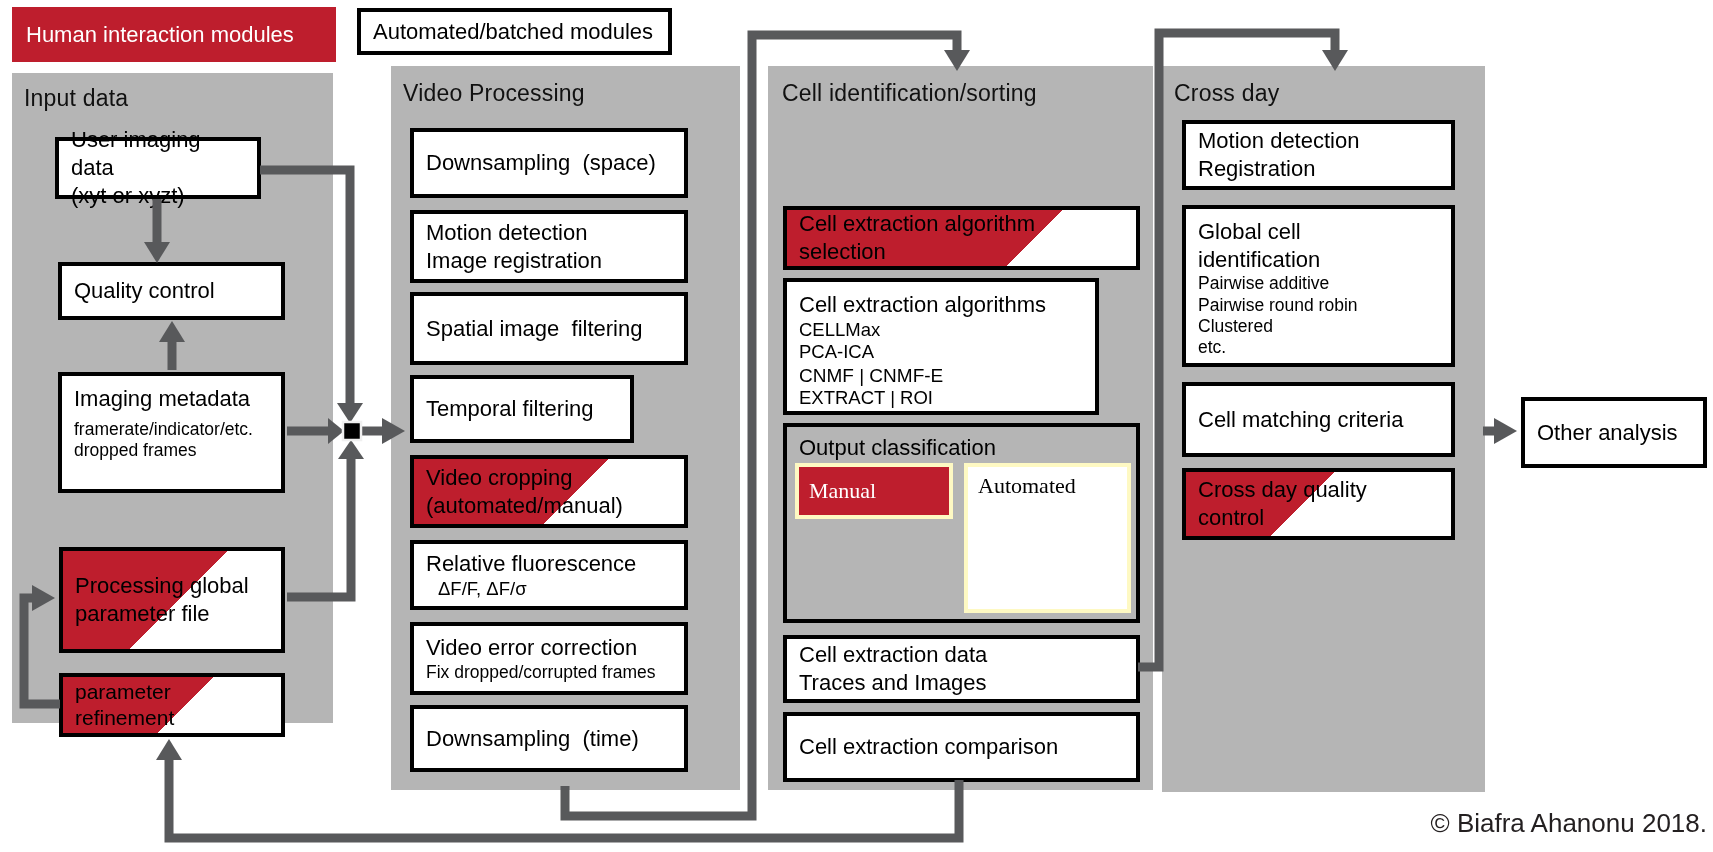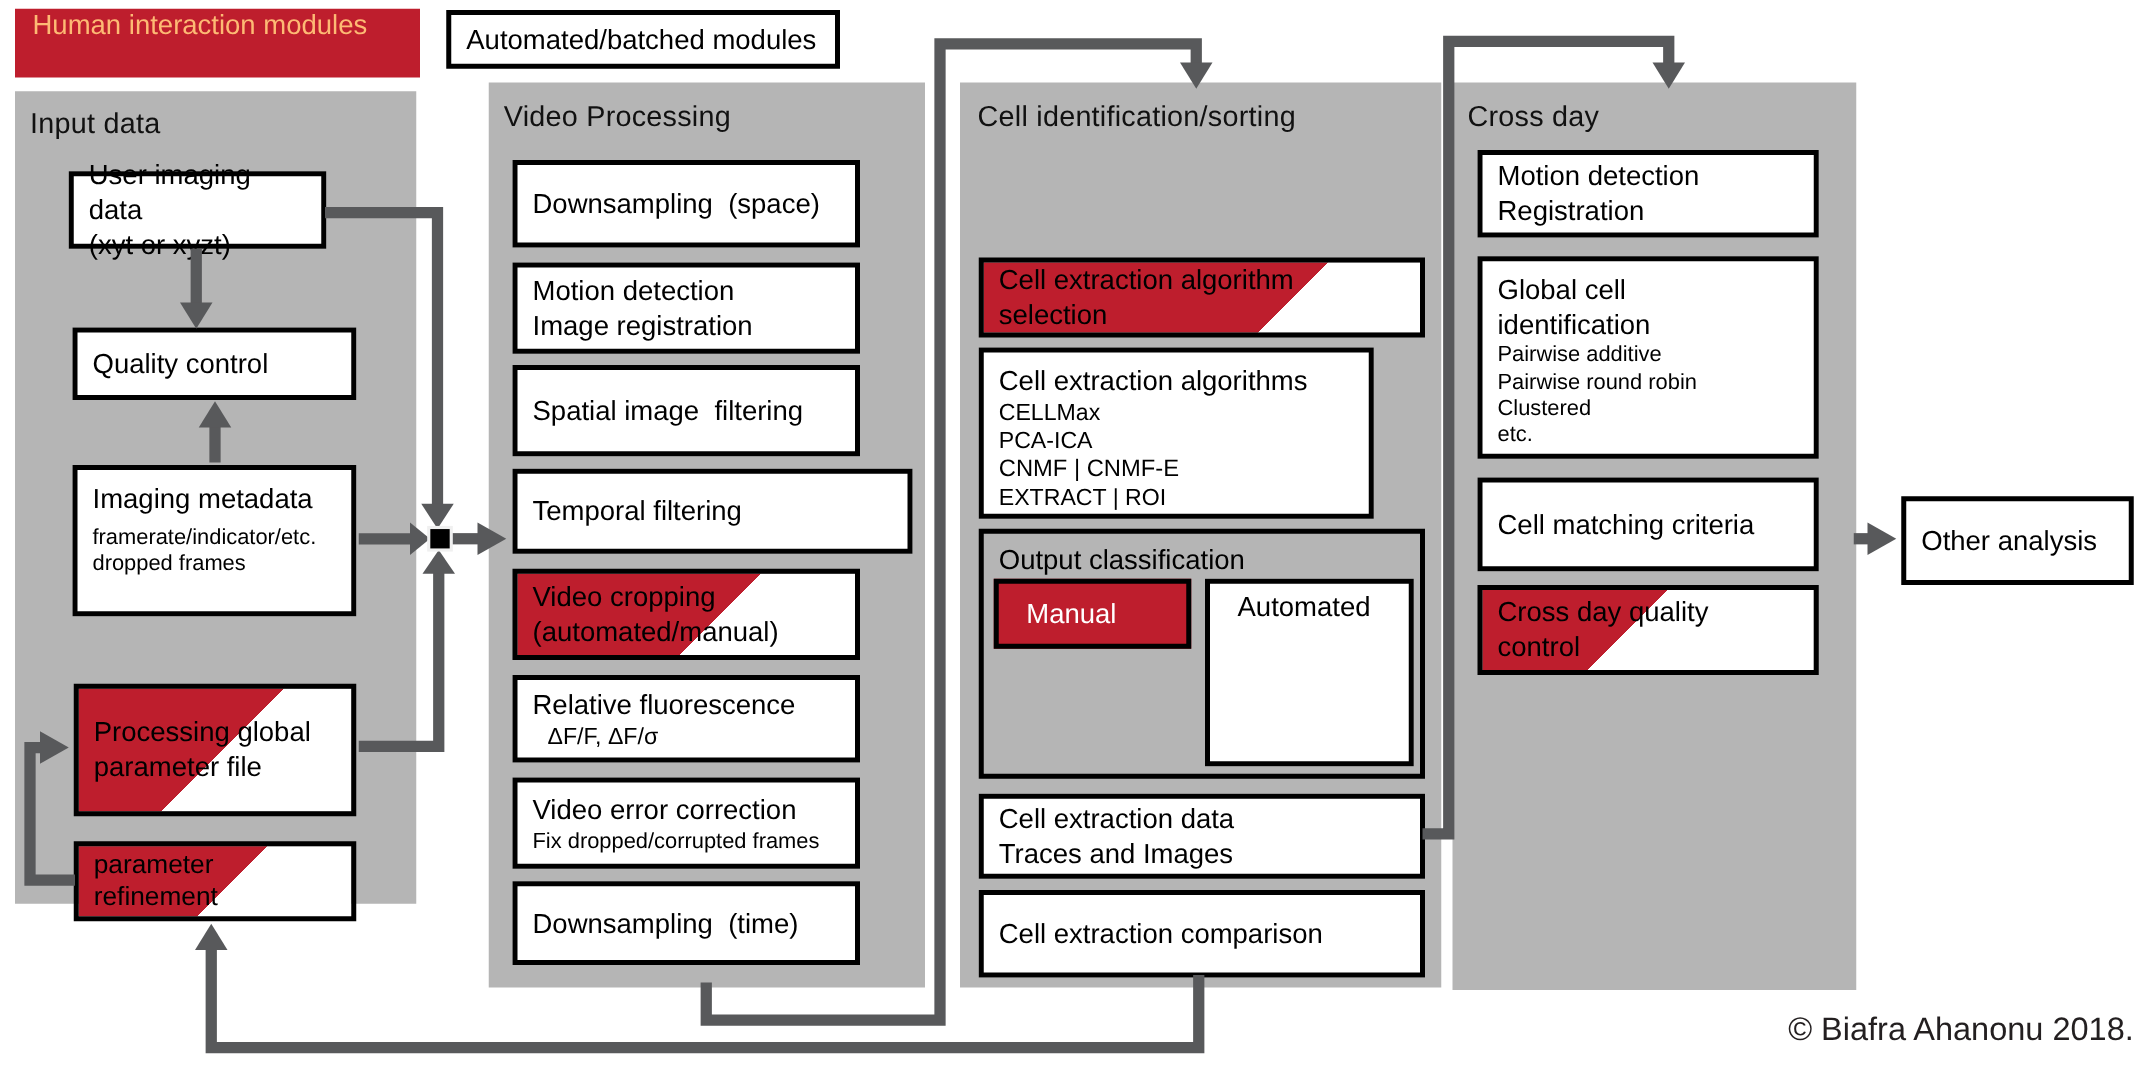--- a/index.html
+++ b/index.html
@@ -23,34 +23,34 @@
   }
   .box.top{justify-content:flex-start;padding-top:9px;}
   .box span{white-space:pre-wrap;}
   .sub{font-size:17.5px;line-height:1.22;}
   .diag-52{background:linear-gradient(135deg,var(--red) 52%,#fff 52%);}
   .diag-55{background:linear-gradient(135deg,var(--red) 55%,#fff 55%);}
   .diag-58{background:linear-gradient(135deg,var(--red) 58%,#fff 58%);}
   .diag-68{background:linear-gradient(135deg,var(--red) 68%,#fff 68%);}
   .diag-45{background:linear-gradient(135deg,var(--red) 45%,#fff 45%);}
   .legend-red{
-    background:var(--red);color:#fdba74;font-size:22px;
-    display:flex;align-items:flex-start;padding-left:14px;
+    background:var(--red);color:#ffffff;font-size:22px;
+    display:flex;align-items:center;padding-left:14px;
   }
   .legend-auto{
     background:#fff;border:4px solid #000;font-size:22px;
     display:flex;align-items:center;padding-left:12px;color:#000;
   }
   .subcontainer{
     background:var(--gray);border:4px solid #000;padding:8px 12px;
   }
   .subcontainer .sc-title{font-size:22px;color:#000;}
   .mini{
-    position:absolute;box-sizing:border-box;border:4px solid #000000;
-    font-size:22px;padding:6px 22px;
+    position:absolute;box-sizing:border-box;border:4px solid #fef9c3;
+    font-size:22px;padding:6px 10px;font-family:Liberation Serif, serif;
   }
   .mini.red{background:var(--red);color:#fff;display:flex;align-items:center;}
   .mini.white{background:#fff;color:#000;}
   .copyright{font-size:26px;color:#231f20;text-align:right;}
   svg.overlay{position:absolute;left:0;top:0;z-index:60;pointer-events:none;}
 </style>
 </head>
 <body>
 
 <div class="abs" style="left:0;top:0;width:1713px;height:852px;">
@@ -92,21 +92,21 @@
   <div class="abs box" style="left:410px;top:128px;width:278px;height:70px;">
     <span>Downsampling  (space)</span>
   </div>
   <div class="abs box" style="left:410px;top:210px;width:278px;height:73px;">
     <span>Motion detection</span>
     <span>Image registration</span>
   </div>
   <div class="abs box" style="left:410px;top:292px;width:278px;height:73px;">
     <span>Spatial image  filtering</span>
   </div>
-  <div class="abs box" style="left:410px;top:375px;width:320px;height:68px;">
+  <div class="abs box" style="left:410px;top:375px;width:224px;height:68px;">
     <span>Temporal filtering</span>
   </div>
   <div class="abs box diag-58" style="left:410px;top:455px;width:278px;height:73px;">
     <span>Video cropping</span>
     <span>(automated/manual)</span>
   </div>
   <div class="abs box" style="left:410px;top:540px;width:278px;height:70px;">
     <span>Relative fluorescence</span>
     <span class="sub" style="font-size:18.5px;margin-left:12px;">ΔF/F, ΔF/σ</span>
   </div>

